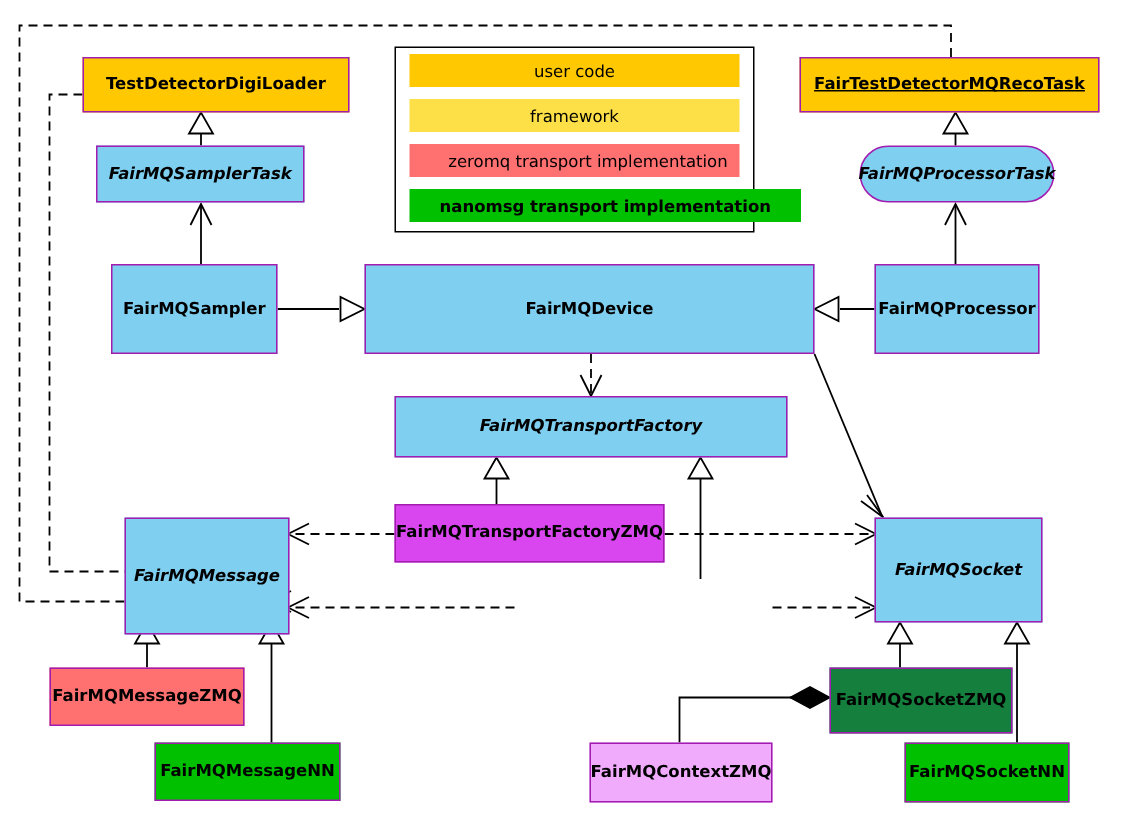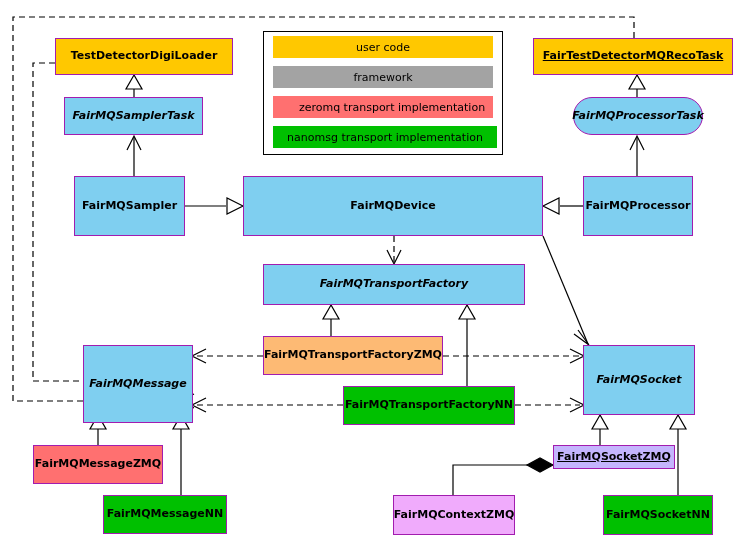--- a/index.html
+++ b/index.html
@@ -125,27 +125,27 @@
     <g>
       <polyline points="453,495 453,465 538,465" fill="none" stroke="#000" stroke-width="1.2"></polyline>
       <polygon points="553,465 540,458 527,465 540,472" fill="#000" stroke="#000" stroke-width="1.2"></polygon>
     </g>
   </svg>
 
   <div class="legend-box" style="left:263px;top:31px;width:240px;height:124px;"></div>
   <div class="legend-bar" style="left:273px;top:36px;width:220px;height:22px;background:#FFC800;">
     <span>user code</span>
   </div>
-  <div class="legend-bar" style="left:273px;top:66px;width:220px;height:22px;background:#a3a3a3;">
+  <div class="legend-bar" style="left:273px;top:66px;width:220px;height:22px;background:#fde047;">
     <span>framework</span>
   </div>
   <div class="legend-bar" style="left:273px;top:96px;width:220px;height:22px;background:#FF7070;padding-left:18px;">
     <span>zeromq transport implementation</span>
   </div>
-  <div class="legend-bar" style="left:273px;top:126px;width:224px;height:22px;background:#00C000;">
+  <div class="legend-bar" style="left:273px;top:126px;width:261px;height:22px;background:#00C000;font-weight:bold;">
     <span>nanomsg transport implementation</span>
   </div>
 
   <div class="node" style="left:55px;top:38px;width:178px;height:37px;background:#FFC800;">
     <span>TestDetectorDigiLoader</span>
   </div>
 
   <div class="node italic" style="left:64px;top:97px;width:139px;height:38px;background:#7FCFF0;">
     <span>FairMQSamplerTask</span>
   </div>
@@ -167,45 +167,42 @@
   </div>
 
   <div class="node" style="left:533px;top:38px;width:200px;height:37px;background:#FFC800;text-decoration:underline;">
     <span>FairTestDetectorMQRecoTask</span>
   </div>
 
   <div class="node italic" style="left:263px;top:264px;width:262px;height:41px;background:#7FCFF0;">
     <span>FairMQTransportFactory</span>
   </div>
 
-  <div class="node" style="left:263px;top:336px;width:180px;height:39px;background:#fdba74;">
+  <div class="node" style="left:263px;top:336px;width:180px;height:39px;background:#d946ef;">
     <span>FairMQTransportFactoryZMQ</span>
   </div>
 
-  <div class="node" style="left:343px;top:386px;width:172px;height:39px;background:#00C000;">
-    <span>FairMQTransportFactoryNN</span>
-  </div>
 
   <div class="node italic" style="left:83px;top:345px;width:110px;height:78px;background:#7FCFF0;">
     <span>FairMQMessage</span>
   </div>
 
   <div class="node italic" style="left:583px;top:345px;width:112px;height:70px;background:#7FCFF0;">
     <span>FairMQSocket</span>
   </div>
 
   <div class="node" style="left:33px;top:445px;width:130px;height:39px;background:#FF7070;">
     <span>FairMQMessageZMQ</span>
   </div>
 
   <div class="node" style="left:103px;top:495px;width:124px;height:39px;background:#00C000;">
     <span>FairMQMessageNN</span>
   </div>
 
-  <div class="node" style="left:553px;top:445px;width:122px;height:24px;background:#c4b5fd;text-decoration:underline;">
+  <div class="node" style="left:553px;top:445px;width:122px;height:44px;background:#15803d;">
     <span>FairMQSocketZMQ</span>
   </div>
 
   <div class="node" style="left:393px;top:495px;width:122px;height:40px;background:#f0abfc;">
     <span>FairMQContextZMQ</span>
   </div>
 
   <div class="node" style="left:603px;top:495px;width:110px;height:40px;background:#00C000;">
     <span>FairMQSocketNN</span>
   </div>

